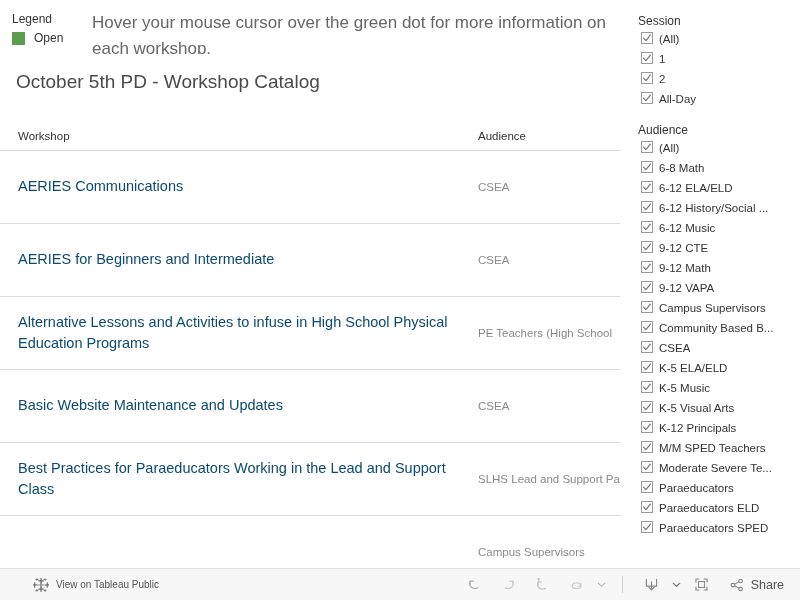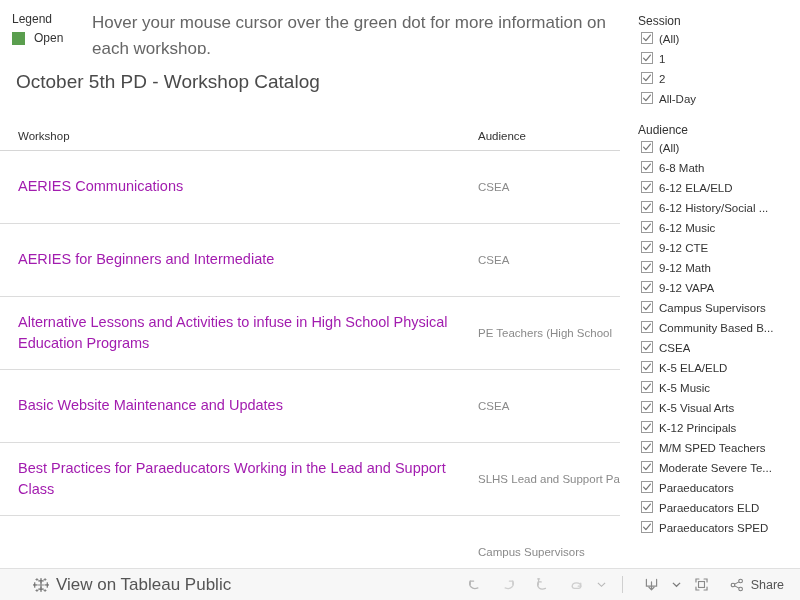--- a/index.html
+++ b/index.html
@@ -103,21 +103,21 @@
   }
   .tbl thead th.th-audience { padding-left: 18px; }
 
   .tbl tbody td {
     border-bottom: 1px solid #dcdcdc;
     vertical-align: middle;
     padding: 0 10px 0 18px;
   }
   .tbl tbody tr td.cell-workshop {
     font-size: 14.5px;
-    color: #a21caf;
+    color: #0c4a6e;
     line-height: 21px;
   }
   .tbl tbody tr td.cell-audience {
     font-size: 11.5px;
     color: #8a8a8a;
     line-height: 18px;
     white-space: nowrap;
     overflow: hidden;
   }
   .tbl tbody tr.r1 td { height: 73px; }
@@ -182,21 +182,21 @@
     display: flex;
     align-items: center;
   }
   .tb-left {
     display: flex;
     align-items: center;
     gap: 7px;
     padding-left: 33px;
   }
   .tb-left-label {
-    font-size: 17px;
+    font-size: 10px;
     color: #555555;
   }
   .tb-right {
     margin-left: auto;
     display: flex;
     align-items: center;
     gap: 0px;
     padding-right: 12px;
   }
   .tb-btn {

